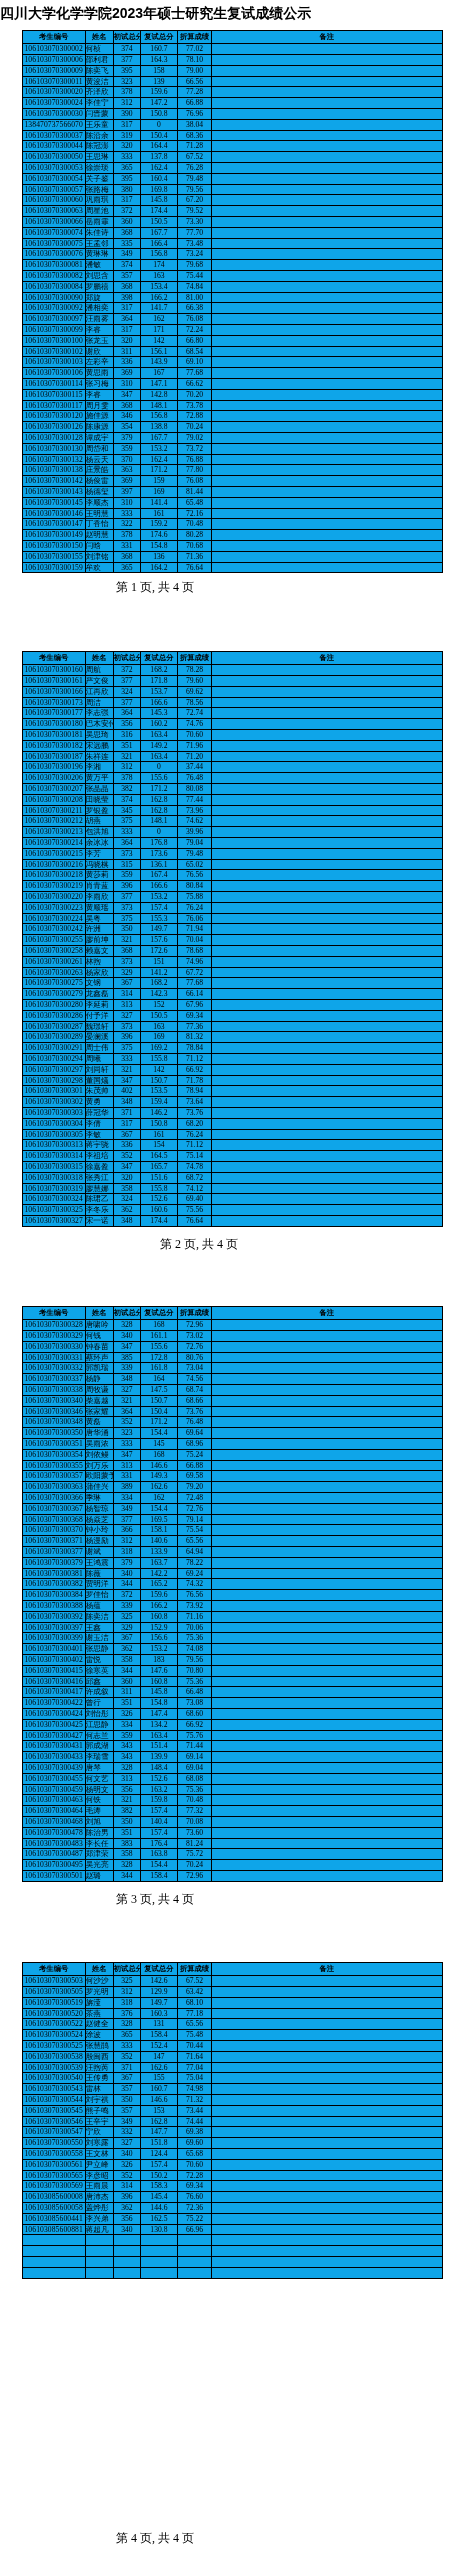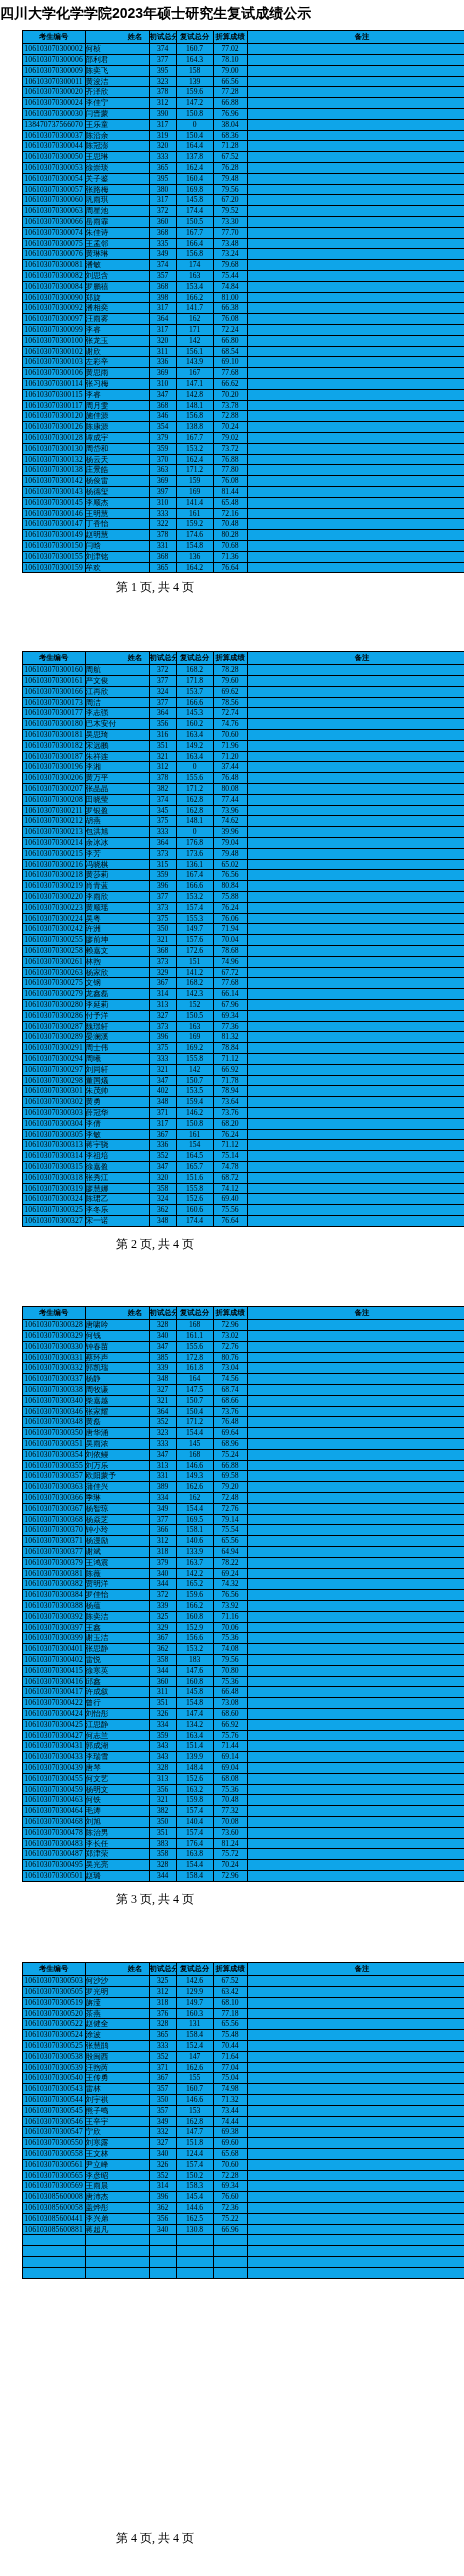--- a/index.html
+++ b/index.html
@@ -25,32 +25,32 @@
   table.tbl th,table.tbl td{
     border:0.8px solid #000;padding:0;overflow:hidden;white-space:nowrap;
   }
   table.tbl th{
     font-family:"Liberation Sans","DejaVu Sans",sans-serif;
     font-weight:bold;font-size:7.3px;height:12.3px;border-bottom:1.2px solid #000;
     text-align:center;
   }
   table.tbl td{height:9.8px;line-height:9.8px;font-size:7.6px;}
   table.tbl th:nth-child(1){width:62px;}
-  table.tbl th:nth-child(2){width:27px;padding-left:36px;}
+  table.tbl th:nth-child(2){width:27px;}
   table.tbl th:nth-child(3){width:26px;text-align:center;}
   table.tbl th:nth-child(4){width:36px;}
   table.tbl th:nth-child(5){width:33px;font-family:Liberation Mono, monospace;}
   table.tbl th:nth-child(6){width:229px;}
   td.c0{text-align:center;font-size:6.4px;letter-spacing:0.1px;}
   td.c1{text-align:left;padding-left:1.2px;font-size:8px;}
   td.c2,td.c3,td.c4{text-align:center;}
   #tbl-1{top:30px;}
   #ftr-1{top:579px;}
   #tbl-2{top:651px;}
-  #ftr-2{top:1236px;}
+  #ftr-2{top:1236px;padding-left:44px;}
   #tbl-3{top:1306px;}
   #ftr-3{top:1891px;}
   #tbl-4{top:1962px;}
   #ftr-4{top:2530px;}
 </style>
 </head>
 <body>
 
 <div class="doc-title">四川大学化学学院2023年硕士研究生复试成绩公示</div>
 

